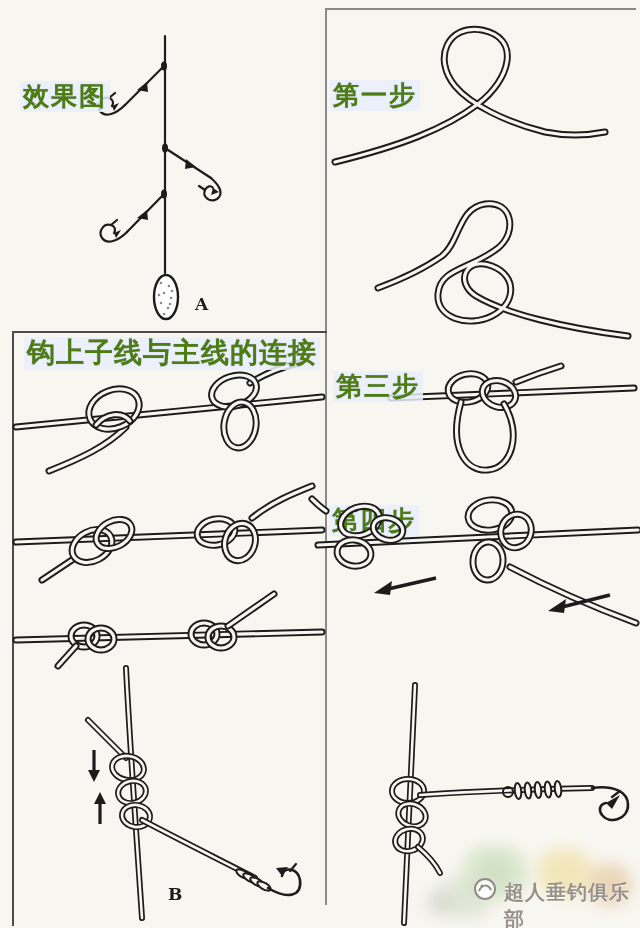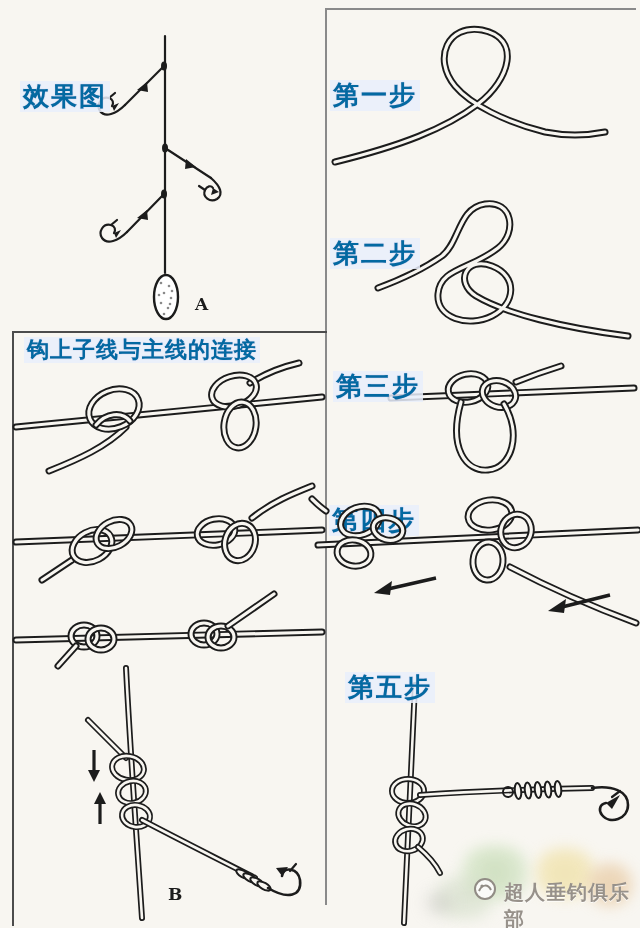--- a/index.html
+++ b/index.html
@@ -2,24 +2,24 @@
 <html><head>
 <meta charset="utf-8">
 <style>
   html,body{margin:0;padding:0;}
   body{font-family:"DejaVu Sans","Liberation Sans",sans-serif;}
   #canvas{position:relative;width:640px;height:928px;background:#f8f6f1;overflow:hidden;}
   
   .rule{position:absolute;background:#8a8a8a;}
   .rule-dark{position:absolute;background:#4c4c4c;}
   
-  .lbl{position:absolute;color:#0369a1;font-weight:bold;font-size:26px;line-height:1.1;
+  .lbl{position:absolute;color:#4d7c0f;font-weight:bold;font-size:26px;line-height:1.1;
        background:rgba(233,239,252,0.85);padding:1px 3px;z-index:5;letter-spacing:2px;
        text-shadow:0 0 1px rgba(42,54,173,.4);}
-  .lbl-title{font-size:22px;letter-spacing:1px;text-align:center;}
+  .lbl-title{font-size:28px;letter-spacing:1px;text-align:center;}
   
   .rb{stroke:#1c1c1c;stroke-width:7;fill:none;stroke-linecap:round;}
   .rw{stroke:#f8f6f1;stroke-width:3.2;fill:none;stroke-linecap:round;}
   .rb6{stroke:#1c1c1c;stroke-width:6;fill:none;stroke-linecap:round;}
   .rw6{stroke:#f8f6f1;stroke-width:2.6;fill:none;stroke-linecap:round;}
   .ln{stroke:#1c1c1c;stroke-width:2.2;fill:none;stroke-linecap:round;}
   .ln25{stroke:#1c1c1c;stroke-width:2.6;fill:none;stroke-linecap:round;}
   .fillb{fill:#1c1c1c;stroke:none;}
   svg{position:absolute;overflow:visible;z-index:2;}
   .marker-text{font-family:"DejaVu Serif","Liberation Serif",serif;font-weight:bold;
@@ -35,24 +35,22 @@
 <div id="canvas">
 
   <div class="rule" style="left:326px;top:8px;width:310px;height:2px;"></div>
   <div class="rule" style="left:325px;top:8px;width:2px;height:897px;"></div>
   <div class="rule-dark" style="left:12px;top:331px;width:315px;height:2px;"></div>
   <div class="rule-dark" style="left:12px;top:331px;width:2px;height:595px;"></div>
 
   <div class="lbl" style="left:20px;top:81px;">效果图</div>
   <div class="lbl lbl-title" style="left:24px;top:337px;">钩上子线与主线的连接</div>
   <div class="lbl" style="left:330px;top:80px;text-align:right;">第一步</div>
-  <div class="lbl" style="left:330px;top:238px;">第二步</div>
   <div class="lbl" style="left:333px;top:371px;text-align:right;">第三步</div>
   <div class="lbl" style="left:329px;top:505px;z-index:1;">第四步</div>
-  <div class="lbl" style="left:345px;top:672px;">第五步</div>
 
   <svg style="left:85px;top:8px;" width="235" height="318" viewBox="0 0 235 318">
     <path class="ln" d="M80,28 L80,265"></path>
     <ellipse class="fillb" cx="79" cy="58" rx="3" ry="4.5"></ellipse>
     <ellipse class="fillb" cx="80" cy="140" rx="3" ry="4.5"></ellipse>
     <ellipse class="fillb" cx="79" cy="186" rx="3" ry="4.5"></ellipse>
 
     <path class="ln" d="M79,58 L40,97"></path>
     <polygon class="fillb" points="62,74 52,82 63,84"></polygon>
     <path class="ln" d="M40,97 C31,106 20,110 15,103 C11,97 16,88 24,90 C28,91 29,95 27,98"></path>

